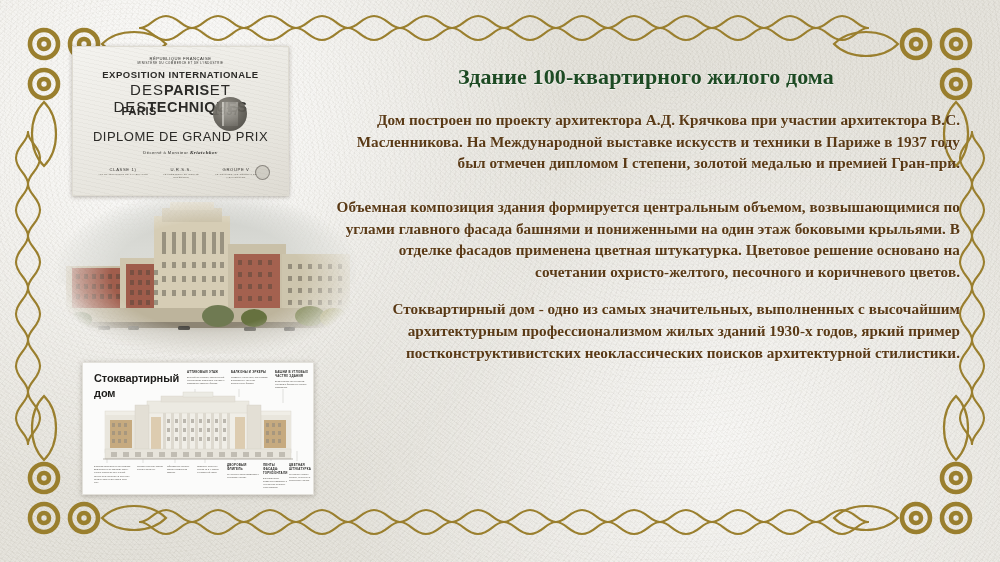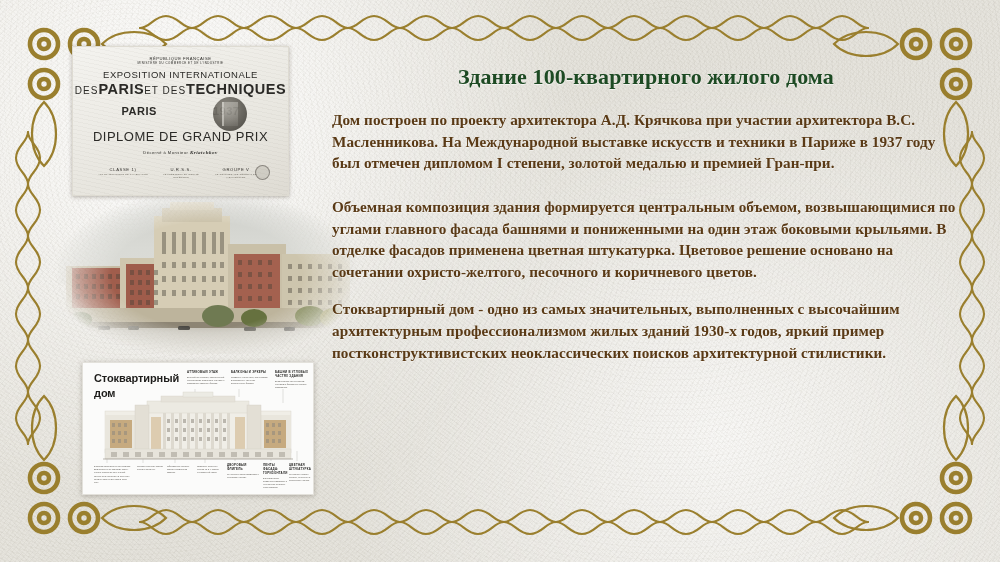--- a/index.html
+++ b/index.html
@@ -38,23 +38,23 @@
     border:1px solid #dedbd2;
     overflow:hidden;}
   #diploma .dpaper{position:absolute;inset:0;
     background:
       repeating-linear-gradient(12deg, rgba(120,115,104,.05) 0 1px, rgba(0,0,0,0) 1px 4px),
       linear-gradient(160deg,#f4f3ef,#e7e5de 70%,#dedbd3);}
   #diploma .dtxt{position:absolute;left:0;right:0;text-align:center;
     color:#2b2a27;font-family:"Liberation Sans", sans-serif;letter-spacing:.5px;}
   #d-rep{top:9px;font-size:4.2px;color:#5a564e;letter-spacing:1.1px;}
   #d-rep2{top:14px;font-size:2.9px;color:#6c675e;letter-spacing:.5px;}
-  #d-expo{top:22px;font-size:9.5px;letter-spacing:2px;font-weight:400;}
+  #d-expo{top:22px;font-size:9.5px;letter-spacing:2px;font-weight:700;}
   #d-arts{top:34px;font-size:14.5px;font-weight:700;letter-spacing:-.2px;}
-  #d-arts .sm{font-size:10px;font-weight:400;letter-spacing:1px;}
+  #d-arts .sm{font-size:15px;font-weight:400;letter-spacing:1px;}
   #d-paris{top:58px;font-size:11px;letter-spacing:3px;font-weight:600;}
   #d-paris .gap{display:inline-block;width:56px;}
   #d-dip{top:82px;font-size:13px;letter-spacing:.6px;font-weight:400;}
   #d-decerne{top:103px;font-size:4px;color:#4a463f;letter-spacing:.6px;}
   #d-decerne .sig{font-family:"Liberation Serif",serif;font-style:italic;font-weight:700;font-size:5px;}
   .d-foot{position:absolute;top:120px;font-size:4.2px;color:#33312d;
     font-family:"Liberation Sans",sans-serif;text-align:center;letter-spacing:.6px;}
   .d-foot .sub{display:block;font-size:2.4px;color:#6d685f;letter-spacing:.2px;margin-top:1px;}
   #d-f1{left:24px;width:52px;} #d-f2{left:84px;width:48px;} #d-f3{left:138px;width:50px;}
   #d-seal{position:absolute;left:140px;top:50px;width:34px;height:34px;border-radius:50%;
@@ -99,21 +99,21 @@
   #ib5{left:144px;top:100px;width:32px;}
   #ib6{left:180px;top:100px;width:24px;}
   #ib7{left:206px;top:100px;width:22px;}
   #info svg.idraw{position:absolute;left:0;top:0;}
 
   
   #content{position:absolute;left:332px;top:64px;width:628px;}
   #title{font-size:22px;font-weight:700;color:#1d4a23;text-align:center;
     letter-spacing:.1px;line-height:1.15;margin:0 0 20px 0;
     text-shadow:0 1px 0 rgba(255,255,255,.6);}
-  .para{color:#5a3a16;font-size:15.2px;line-height:1.42;text-align:left;
+  .para{color:#5a3a16;font-size:15.2px;line-height:1.42;text-align:right;
     font-weight:600;margin:0 0 16px 0;letter-spacing:.05px;
     text-shadow:0 1px 0 rgba(255,255,255,.45);}
   .para:last-child{margin-bottom:16px;}
   #p1{margin-bottom:22px;}
   #p2{}
 </style>
 </head>
 <body>
 
 <div id="slide">

